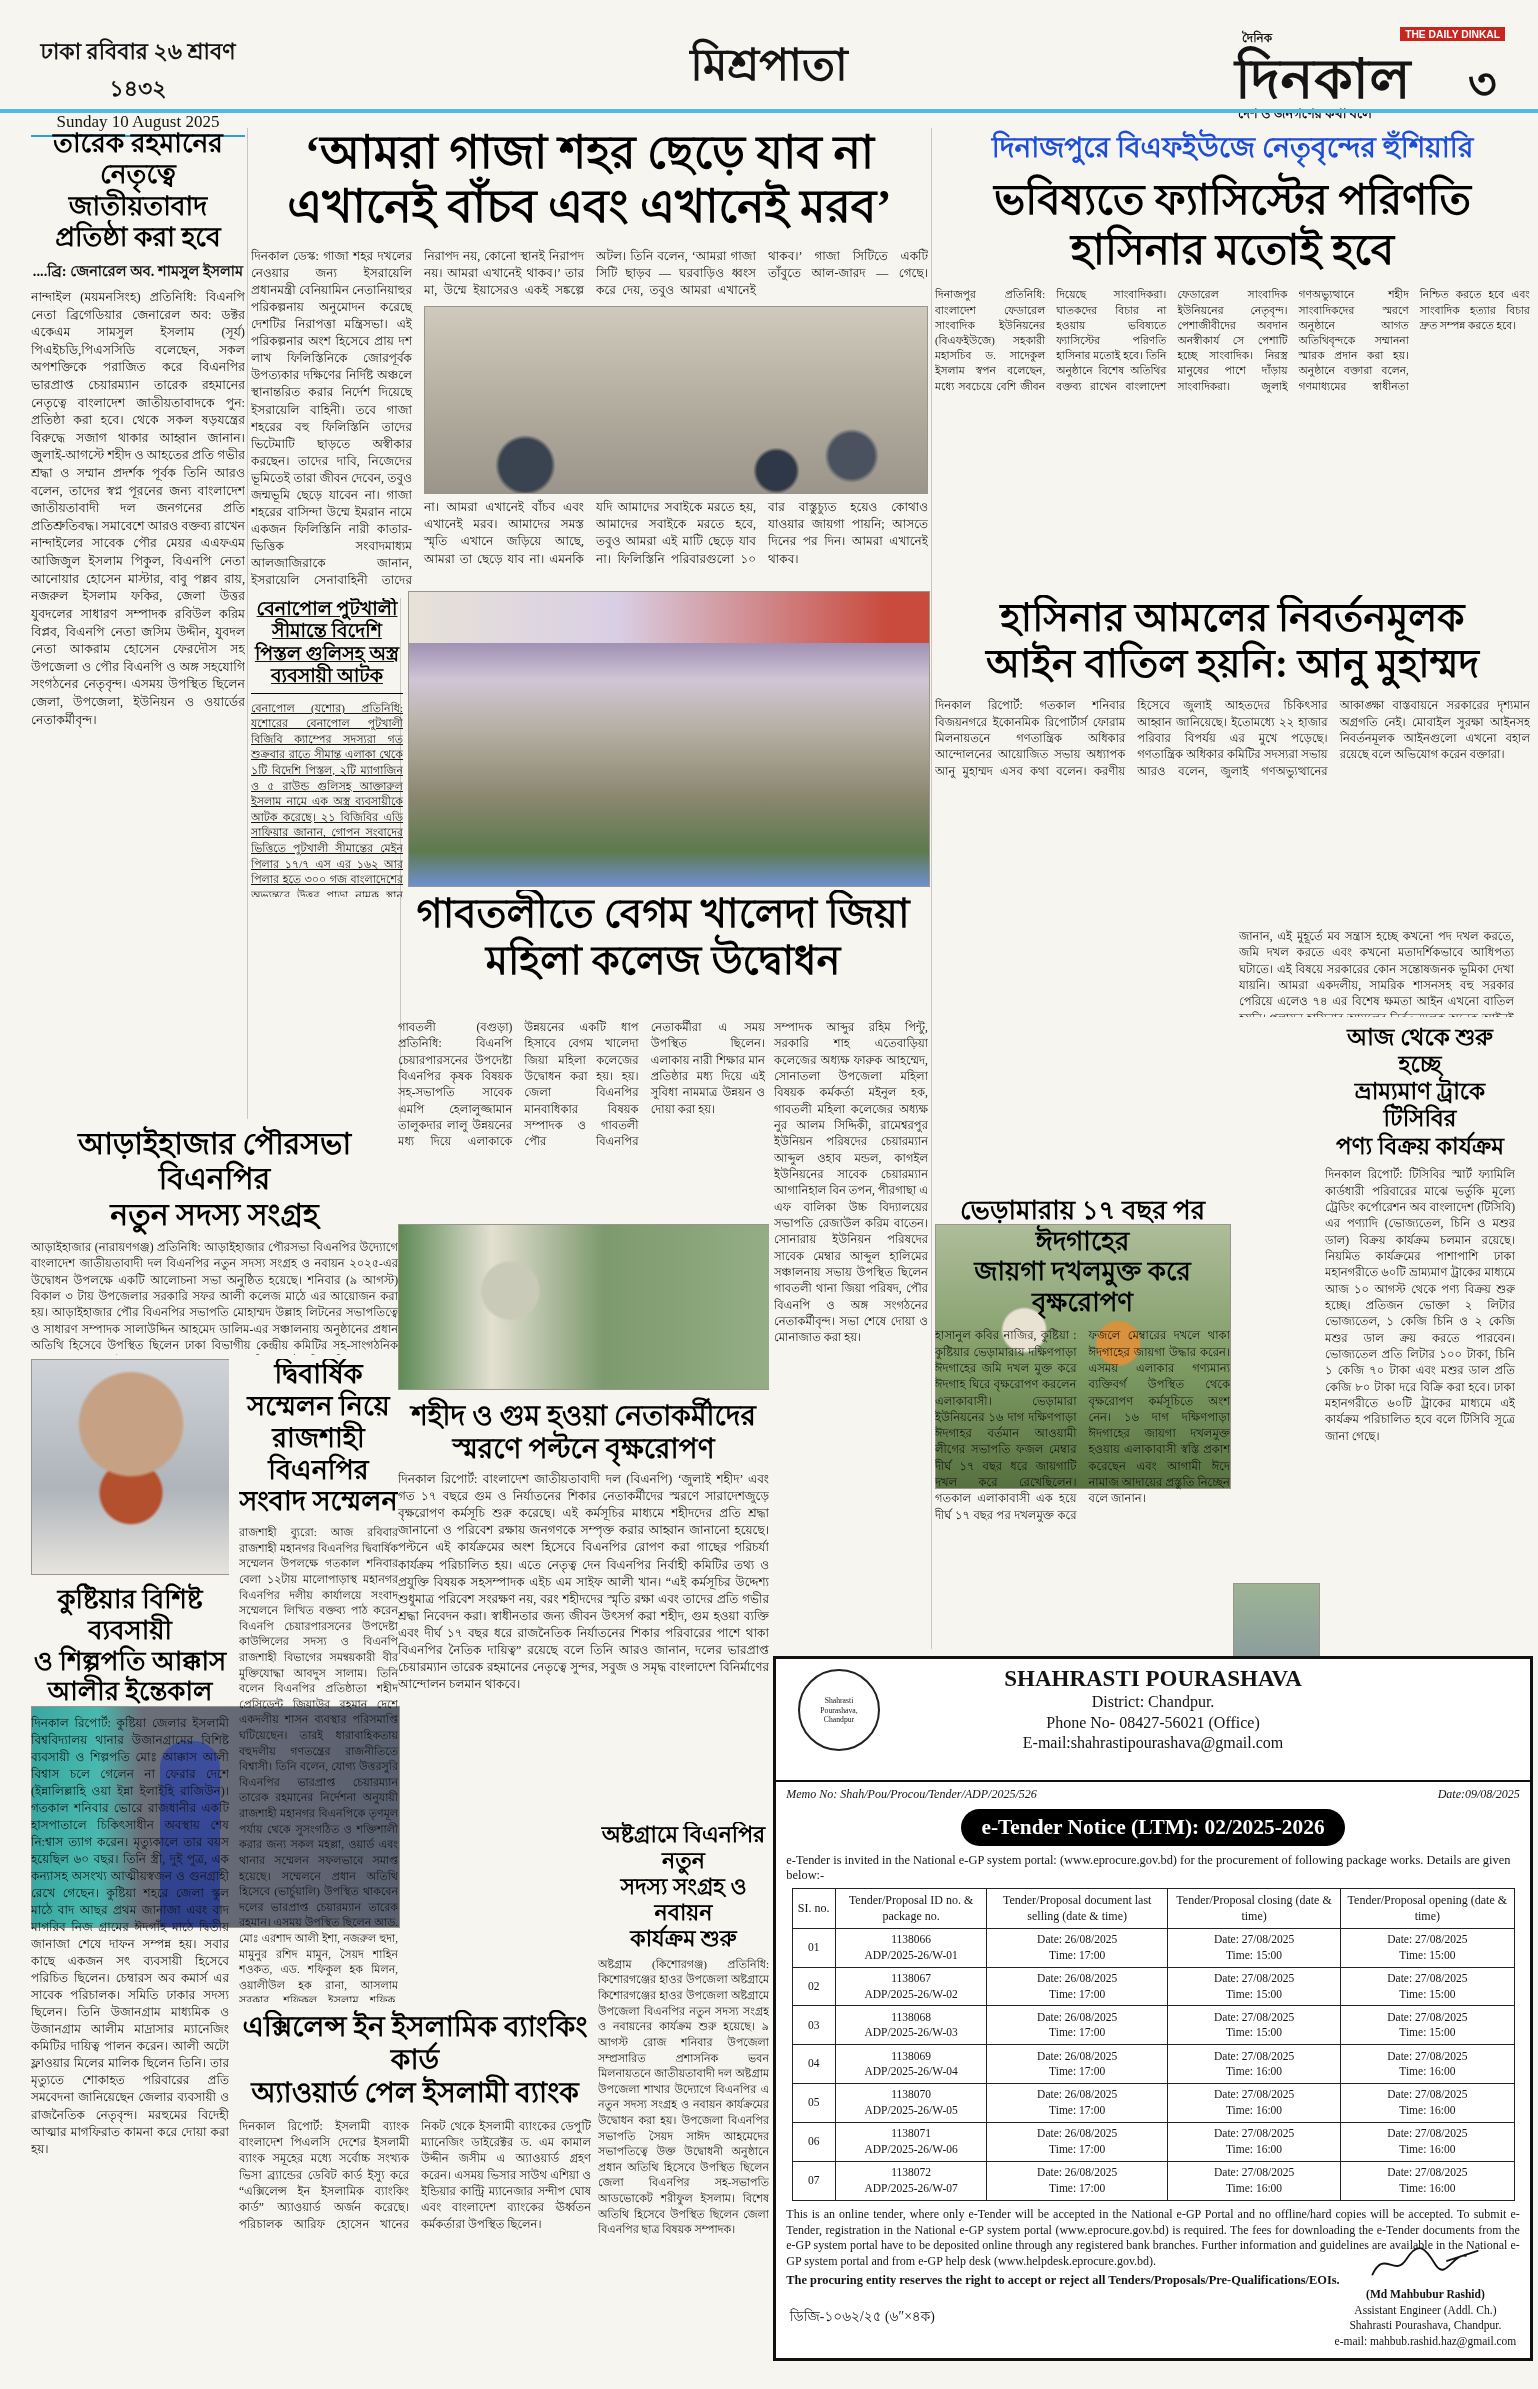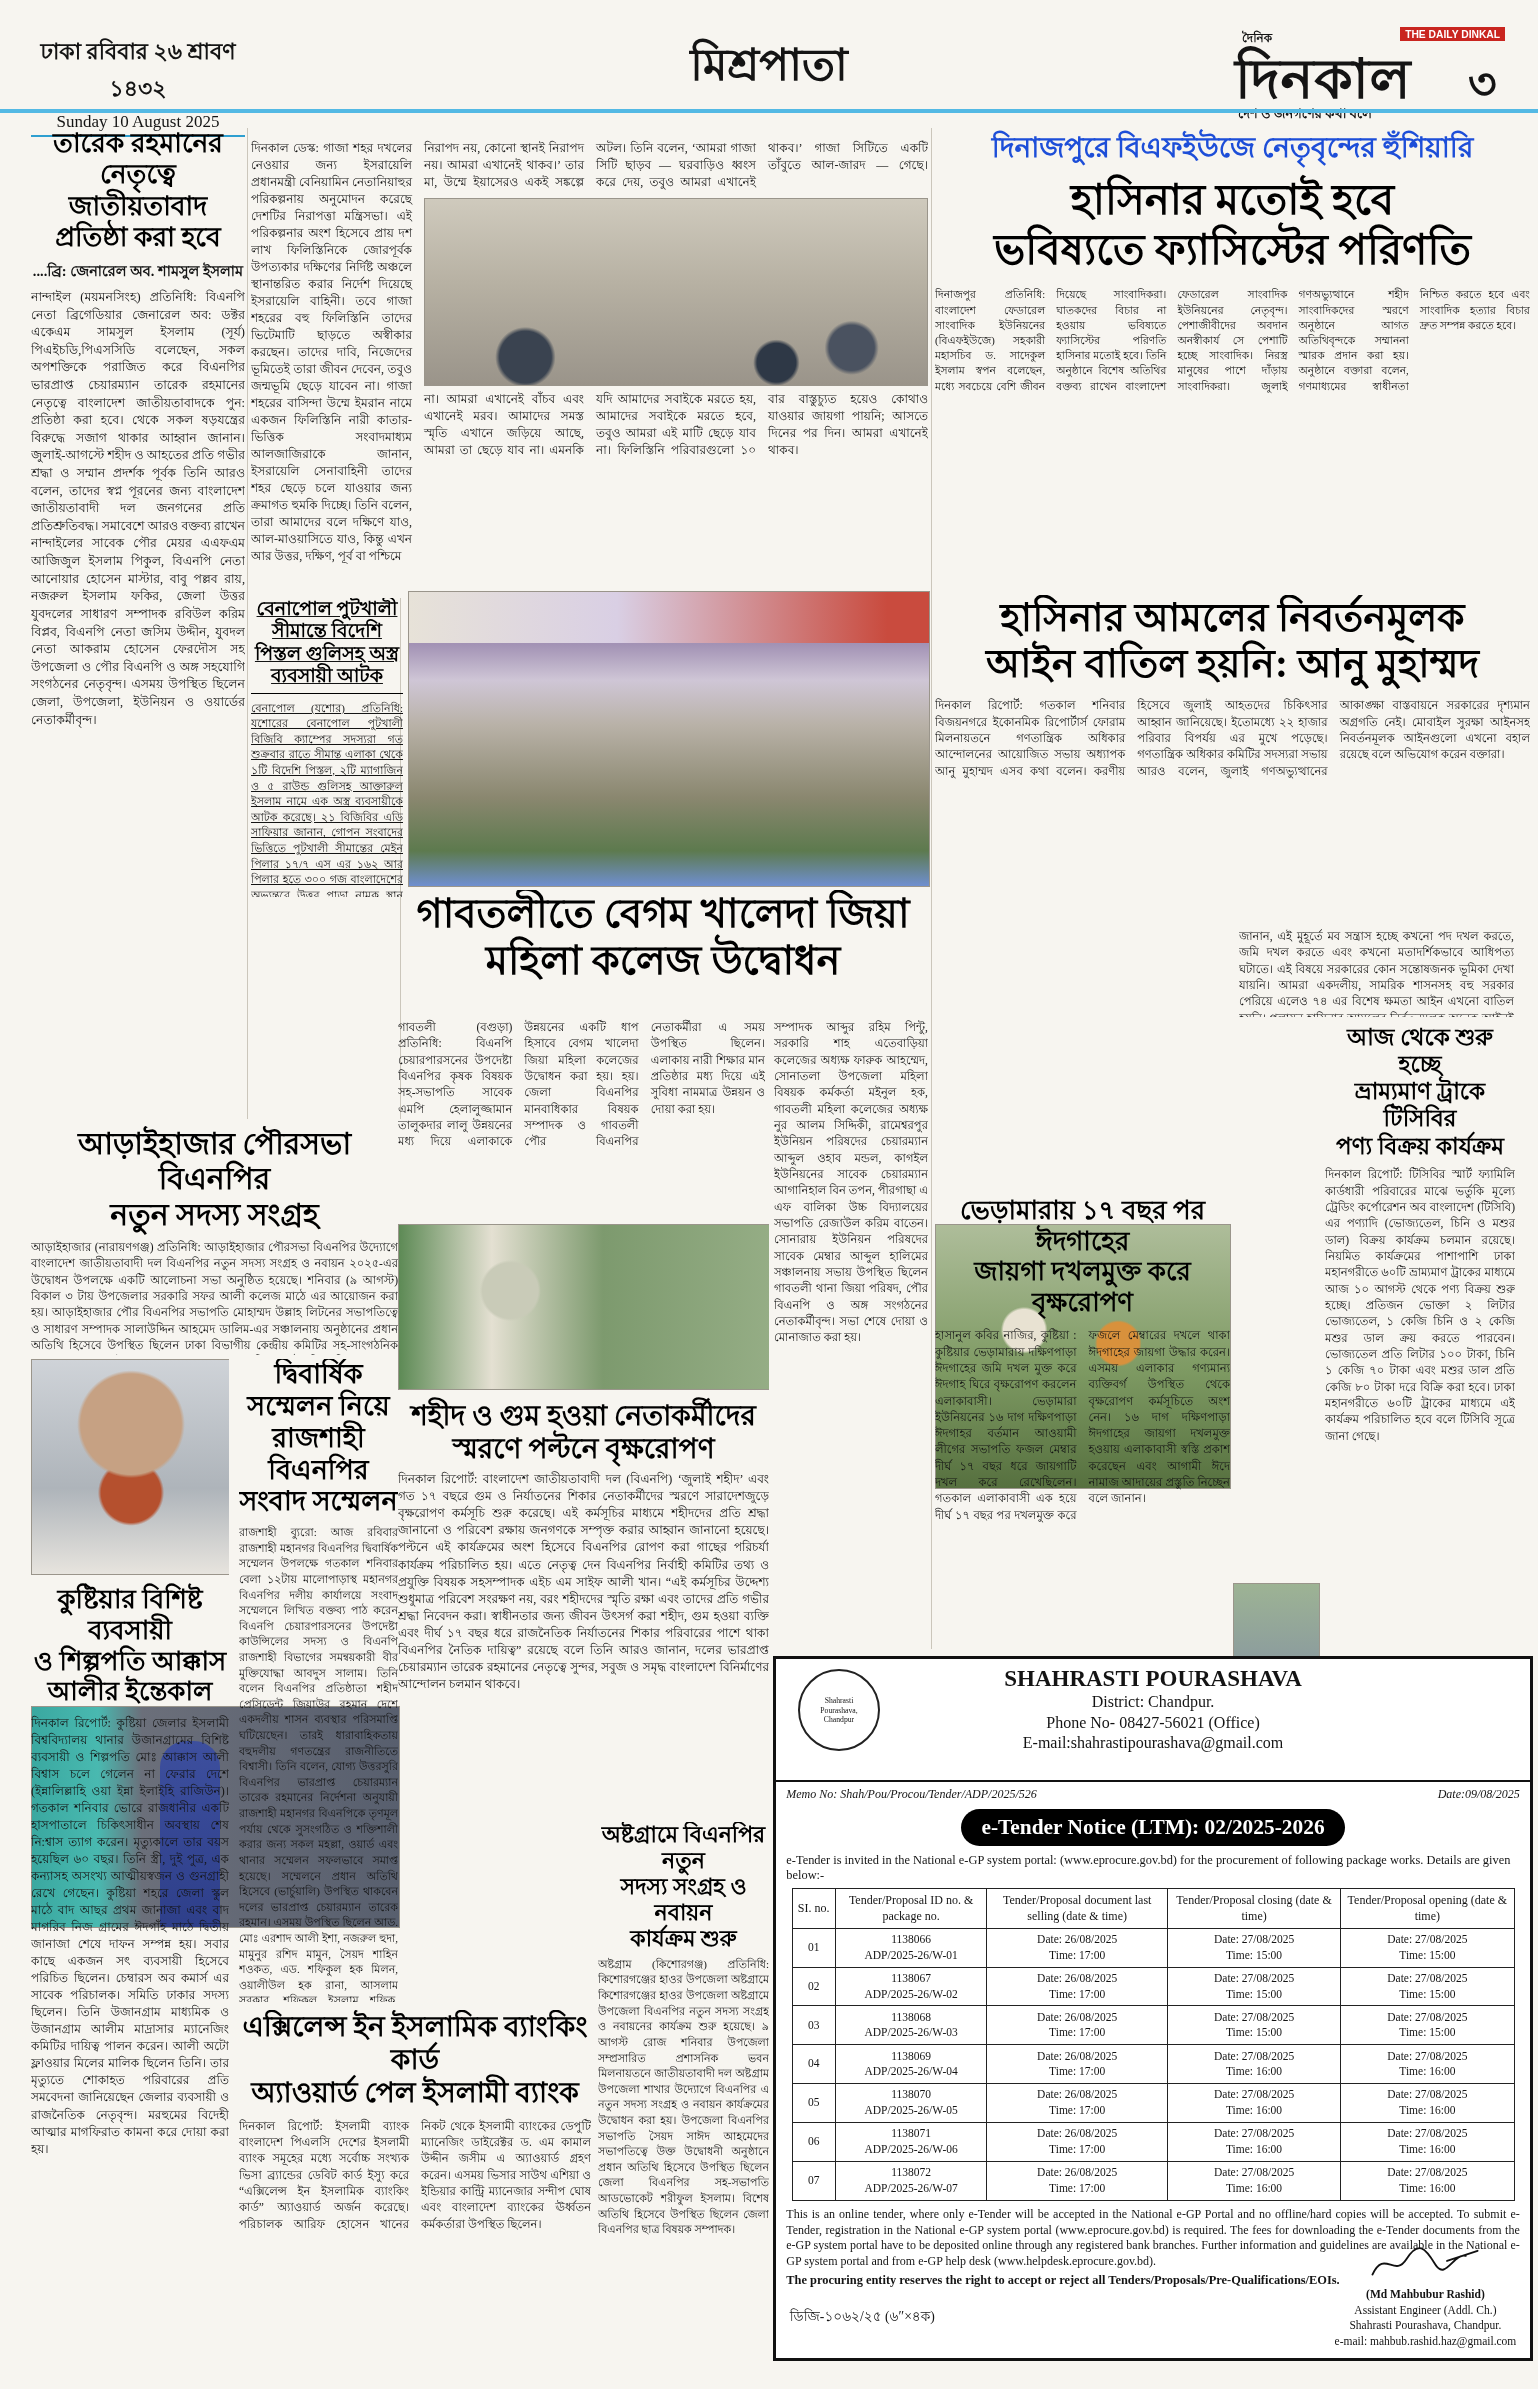--- a/index.html
+++ b/index.html
@@ -76,20 +76,24 @@
 
   <div class="blk" style="left:31px;top:128px;width:214px;height:767px;">
     <div class="headline" style="font-size:26.5px;">
       <span>তারেক রহমানের নেতৃত্বে জাতীয়তাবাদ প্রতিষ্ঠা করা হবে</span>
     </div>
     <div class="byline" style="font-size:14.5px;margin:6.8px 0 5.1px 0;">....ব্রি: জেনারেল অব. শামসুল ইসলাম</div>
     <div class="body-txt" style="font-size:12.4px;height:615px;">নান্দাইল (ময়মনসিংহ) প্রতিনিধি: বিএনপি নেতা ব্রিগেডিয়ার জেনারেল অব: ডক্টর একেএম সামসুল ইসলাম (সূর্য) পিএইচডি,পিএসসিডি বলেছেন, সকল অপশক্তিকে পরাজিত করে বিএনপির ভারপ্রাপ্ত চেয়ারম্যান তারেক রহমানের নেতৃত্বে বাংলাদেশ জাতীয়তাবাদকে পুন: প্রতিষ্ঠা করা হবে। থেকে সকল ষড়যন্ত্রের বিরুদ্ধে সজাগ থাকার আহ্বান জানান। জুলাই-আগস্টে শহীদ ও আহতের প্রতি গভীর শ্রদ্ধা ও সম্মান প্রদর্শক পূর্বক তিনি আরও বলেন, তাদের স্বপ্ন পূরনের জন্য বাংলাদেশ জাতীয়তাবাদী দল জনগনের প্রতি প্রতিশ্রুতিবদ্ধ। সমাবেশে আরও বক্তব্য রাখেন নান্দাইলের সাবেক পৌর মেয়র এএফএম আজিজুল ইসলাম পিকুল, বিএনপি নেতা আনোয়ার হোসেন মাস্টার, বাবু পল্লব রায়, নজরুল ইসলাম ফকির, জেলা উত্তর যুবদলের সাধারণ সম্পাদক রবিউল করিম বিপ্লব, বিএনপি নেতা জসিম উদ্দীন, যুবদল নেতা আকরাম হোসেন ফেরদৌস সহ উপজেলা ও পৌর বিএনপি ও অঙ্গ সহযোগি সংগঠনের নেতৃবৃন্দ। এসময় উপস্থিত ছিলেন জেলা, উপজেলা, ইউনিয়ন ও ওয়ার্ডের নেতাকর্মীবৃন্দ।</div>
   </div>
 
   <div class="blk" style="left:251px;top:126px;width:677px;height:461px;">
+    <div class="headline" style="font-size:46px;">
+      <div>‘আমরা গাজা শহর ছেড়ে যাব না</div>
+      <div>এখানেই বাঁচব এবং এখানেই মরব’</div>
+    </div>
     <div style="display:flex;gap:12px;margin-top:13.7px;">
       <div class="body-txt" style="font-size:12px;width:161px;height:325px;flex:none;">দিনকাল ডেস্ক: গাজা শহর দখলের নেওয়ার জন্য ইসরায়েলি প্রধানমন্ত্রী বেনিয়ামিন নেতানিয়াহুর পরিকল্পনায় অনুমোদন করেছে দেশটির নিরাপত্তা মন্ত্রিসভা। এই পরিকল্পনার অংশ হিসেবে প্রায় দশ লাখ ফিলিস্তিনিকে জোরপূর্বক উপত্যকার দক্ষিণের নির্দিষ্ট অঞ্চলে স্থানান্তরিত করার নির্দেশ দিয়েছে ইসরায়েলি বাহিনী। তবে গাজা শহরের বহু ফিলিস্তিনি তাদের ভিটেমাটি ছাড়তে অস্বীকার করছেন। তাদের দাবি, নিজেদের ভূমিতেই তারা জীবন দেবেন, তবুও জন্মভূমি ছেড়ে যাবেন না। গাজা শহরের বাসিন্দা উম্মে ইমরান নামে একজন ফিলিস্তিনি নারী কাতার-ভিত্তিক সংবাদমাধ্যম আলজাজিরাকে জানান, ইসরায়েলি সেনাবাহিনী তাদের শহর ছেড়ে চলে যাওয়ার জন্য ক্রমাগত হুমকি দিচ্ছে। তিনি বলেন, তারা আমাদের বলে দক্ষিণে যাও, আল-মাওয়াসিতে যাও, কিন্তু এখন আর উত্তর, দক্ষিণ, পূর্ব বা পশ্চিমে</div>
       <div style="flex:1;">
         <div class="body-txt cols3" style="font-size:12px;height:53px;">নিরাপদ নয়, কোনো স্থানই নিরাপদ নয়। আমরা এখানেই থাকব।’ তার মা, উম্মে ইয়াসেরও একই সঙ্কল্পে অটল। তিনি বলেন, ‘আমরা গাজা সিটি ছাড়ব — ঘরবাড়িও ধ্বংস করে দেয়, তবুও আমরা এখানেই থাকব।’ গাজা সিটিতে একটি তাঁবুতে আল-জারদ — গেছে। আমি আমার এই মাটিতেই মারা যাব।’</div>
         <div class="photo" style="height:186px;margin:5.1px 0;background:
              radial-gradient(circle at 20% 85%, #3a4350 0 6%, transparent 7%),
              radial-gradient(circle at 70% 88%, #2e3846 0 5%, transparent 6%),
              radial-gradient(circle at 85% 80%, #4a5260 0 5%, transparent 6%),
              linear-gradient(180deg,#cfcabd 0%,#b7b1a3 45%,#9a948a 100%);"></div>
         <div class="body-txt cols3" style="font-size:12px;height:147px;">না। আমরা এখানেই বাঁচব এবং এখানেই মরব। আমাদের সমস্ত স্মৃতি এখানে জড়িয়ে আছে, আমরা তা ছেড়ে যাব না। এমনকি যদি আমাদের সবাইকে মরতে হয়, আমাদের সবাইকে মরতে হবে, তবুও আমরা এই মাটি ছেড়ে যাব না। ফিলিস্তিনি পরিবারগুলো ১০ বার বাস্তুচ্যুত হয়েও কোথাও যাওয়ার জায়গা পায়নি; আসতে দিনের পর দিন। আমরা এখানেই থাকব।</div>
@@ -112,22 +116,22 @@
       <div>গাবতলীতে বেগম খালেদা জিয়া</div>
       <div>মহিলা কলেজ উদ্বোধন</div>
     </div>
   </div>
   <div class="blk body-txt cols3" style="left:398px;top:1019px;width:367px;height:198px;font-size:11.5px;">গাবতলী (বগুড়া) প্রতিনিধি: বিএনপি চেয়ারপারসনের উপদেষ্টা বিএনপির কৃষক বিষয়ক সহ-সভাপতি সাবেক এমপি হেলালুজ্জামান তালুকদার লালু উন্নয়নের মধ্য দিয়ে এলাকাকে উন্নয়নের একটি ধাপ হিসাবে বেগম খালেদা জিয়া মহিলা কলেজের উদ্বোধন করা হয়। হয়। জেলা বিএনপির মানবাধিকার বিষয়ক সম্পাদক ও গাবতলী পৌর বিএনপির নেতাকর্মীরা এ সময় উপস্থিত ছিলেন। এলাকায় নারী শিক্ষার মান প্রতিষ্ঠার মধ্য দিয়ে এই সুবিধা নামমাত্র উন্নয়ন ও দোয়া করা হয়।</div>
   <div class="blk body-txt" style="left:774px;top:1019px;width:154px;height:631px;font-size:11.5px;">সম্পাদক আব্দুর রহিম পিন্টু, সরকারি শাহ এতেবাড়িয়া কলেজের অধ্যক্ষ ফারুক আহম্মেদ, সোনাতলা উপজেলা মহিলা বিষয়ক কর্মকর্তা মইনুল হক, গাবতলী মহিলা কলেজের অধ্যক্ষ নুর আলম সিদ্দিকী, রামেশ্বরপুর ইউনিয়ন পরিষদের চেয়ারম্যান আব্দুল ওহাব মন্ডল, কাগইল ইউনিয়নের সাবেক চেয়ারম্যান আগানিহাল বিন তপন, পীরগাছা এ এফ বালিকা উচ্চ বিদ্যালয়ের সভাপতি রেজাউল করিম বাতেন। সোনারায় ইউনিয়ন পরিষদের সাবেক মেম্বার আব্দুল হালিমের সঞ্চালনায় সভায় উপস্থিত ছিলেন গাবতলী থানা জিয়া পরিষদ, পৌর বিএনপি ও অঙ্গ সংগঠনের নেতাকর্মীবৃন্দ। সভা শেষে দোয়া ও মোনাজাত করা হয়।</div>
 
   <div class="blk" style="left:935px;top:126px;width:595px;height:461px;">
     <div class="kicker" style="font-size:28px;">দিনাজপুরে বিএফইউজে নেতৃবৃন্দের হুঁশিয়ারি</div>
     <div class="headline" style="font-size:42px;margin-top:3.4px;">
+      <div>ভবিষ্যতে ফ্যাসিস্টের পরিণতি</div>
       <div>হাসিনার মতোই হবে</div>
-      <div>ভবিষ্যতে ফ্যাসিস্টের পরিণতি</div>
     </div>
     <div class="body-txt cols5" style="font-size:10.7px;height:299px;margin-top:12px;">দিনাজপুর প্রতিনিধি: বাংলাদেশ ফেডারেল সাংবাদিক ইউনিয়নের (বিএফইউজে) সহকারী মহাসচিব ড. সাদেকুল ইসলাম স্বপন বলেছেন, মধ্যে সবচেয়ে বেশি জীবন দিয়েছে সাংবাদিকরা। ঘাতকদের বিচার না হওয়ায় ভবিষ্যতে ফ্যাসিস্টের পরিণতি হাসিনার মতোই হবে। তিনি অনুষ্ঠানে বিশেষ অতিথির বক্তব্য রাখেন বাংলাদেশ ফেডারেল সাংবাদিক ইউনিয়নের নেতৃবৃন্দ। পেশাজীবীদের অবদান অনস্বীকার্য সে পেশাটি হচ্ছে সাংবাদিক। নিরস্ত্র মানুষের পাশে দাঁড়ায় সাংবাদিকরা। জুলাই গণঅভ্যুত্থানে শহীদ সাংবাদিকদের স্মরণে অনুষ্ঠানে আগত অতিথিবৃন্দকে সম্মাননা স্মারক প্রদান করা হয়। অনুষ্ঠানে বক্তারা বলেন, গণমাধ্যমের স্বাধীনতা নিশ্চিত করতে হবে এবং সাংবাদিক হত্যার বিচার দ্রুত সম্পন্ন করতে হবে।</div>
   </div>
 
   <div class="blk" style="left:935px;top:595px;width:595px;height:329px;">
     <div class="headline" style="font-size:39px;">
       <div>হাসিনার আমলের নিবর্তনমূলক</div>
       <div>আইন বাতিল হয়নি: আনু মুহাম্মদ</div>
     </div>
     <div class="body-txt cols3" style="font-size:11.5px;height:203px;margin-top:10.3px;">দিনকাল রিপোর্ট: গতকাল শনিবার বিজয়নগরে ইকোনমিক রিপোর্টার্স ফোরাম মিলনায়তনে গণতান্ত্রিক অধিকার আন্দোলনের আয়োজিত সভায় অধ্যাপক আনু মুহাম্মদ এসব কথা বলেন। করণীয় হিসেবে জুলাই আহতদের চিকিৎসার আহ্বান জানিয়েছে। ইতোমধ্যে ২২ হাজার পরিবার বিপর্যয় এর মুখে পড়েছে। গণতান্ত্রিক অধিকার কমিটির সদস্যরা সভায় আরও বলেন, জুলাই গণঅভ্যুত্থানের আকাঙ্ক্ষা বাস্তবায়নে সরকারের দৃশ্যমান অগ্রগতি নেই। মোবাইল সুরক্ষা আইনসহ নিবর্তনমূলক আইনগুলো এখনো বহাল রয়েছে বলে অভিযোগ করেন বক্তারা।</div>

